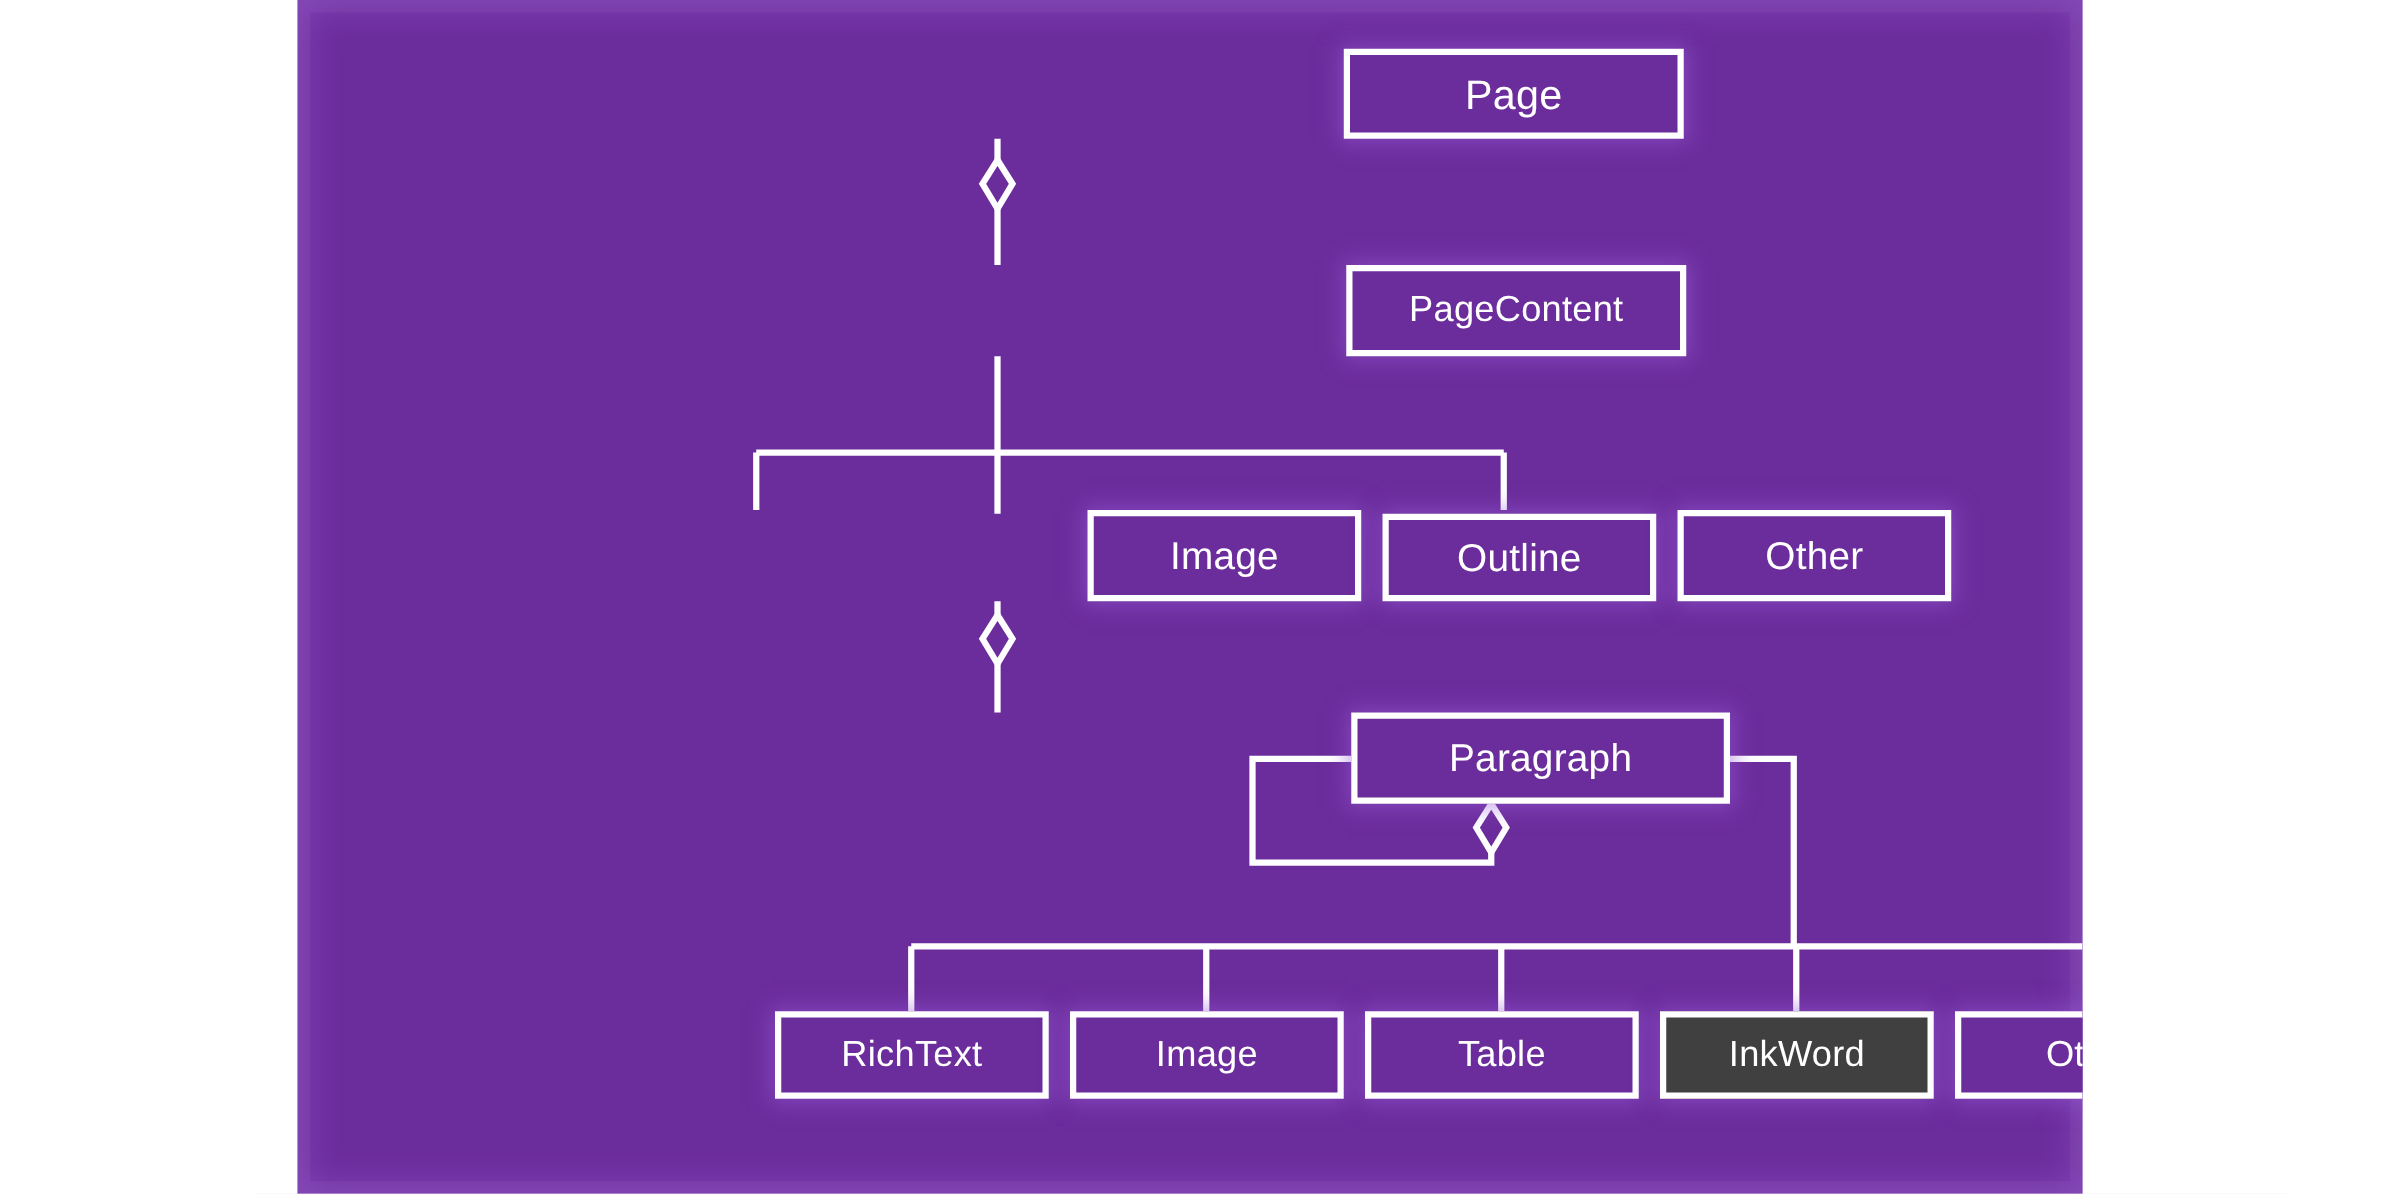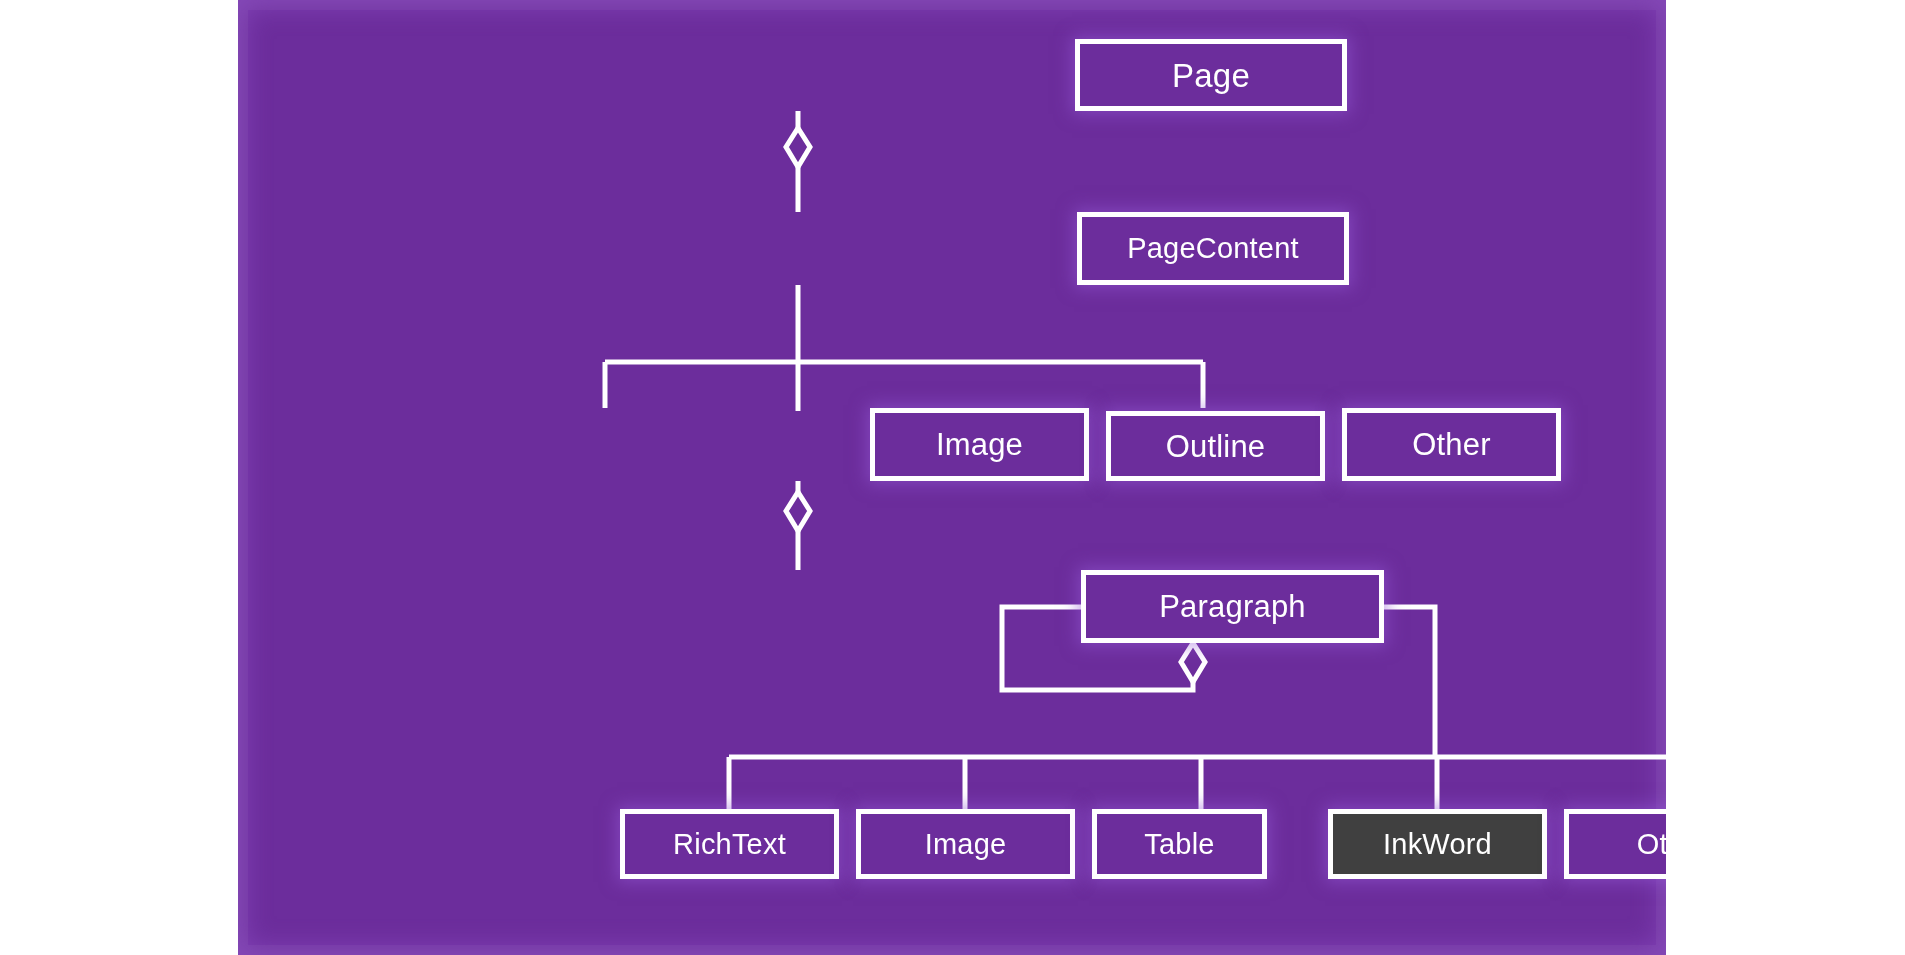--- a/index.html
+++ b/index.html
@@ -162,21 +162,21 @@
     </div>
 
     <div class="node tier-5" id="node-richtext" style="left: 382px; top: 809px; width: 219px; height: 70px; background: rgb(108, 45, 156); border-color: rgb(255, 255, 255); color: rgb(255, 255, 255);">
       <span class="node-label">RichText</span>
     </div>
 
     <div class="node tier-5" id="node-image2" style="left: 618px; top: 809px; width: 219px; height: 70px; background: rgb(108, 45, 156); border-color: rgb(255, 255, 255); color: rgb(255, 255, 255);">
       <span class="node-label">Image</span>
     </div>
 
-    <div class="node tier-5" id="node-table" style="left: 854px; top: 809px; width: 175px; height: 70px; background: rgb(108, 45, 156); border-color: rgb(255, 255, 255); color: rgb(255, 255, 255);">
+    <div class="node tier-5" id="node-table" style="left: 854px; top: 809px; width: 219px; height: 70px; background: rgb(108, 45, 156); border-color: rgb(255, 255, 255); color: rgb(255, 255, 255);">
       <span class="node-label">Table</span>
     </div>
 
     <div class="node tier-5" id="node-inkword" style="left: 1090px; top: 809px; width: 219px; height: 70px; background: #404040; border-color: rgb(255, 255, 255); color: rgb(255, 255, 255);">
       <span class="node-label">InkWord</span>
     </div>
 
     <div class="node tier-5" id="node-other2" style="left: 1326px; top: 809px; width: 219px; height: 70px; background: rgb(108, 45, 156); border-color: rgb(255, 255, 255); color: rgb(255, 255, 255);">
       <span class="node-label">Other</span>
     </div>

